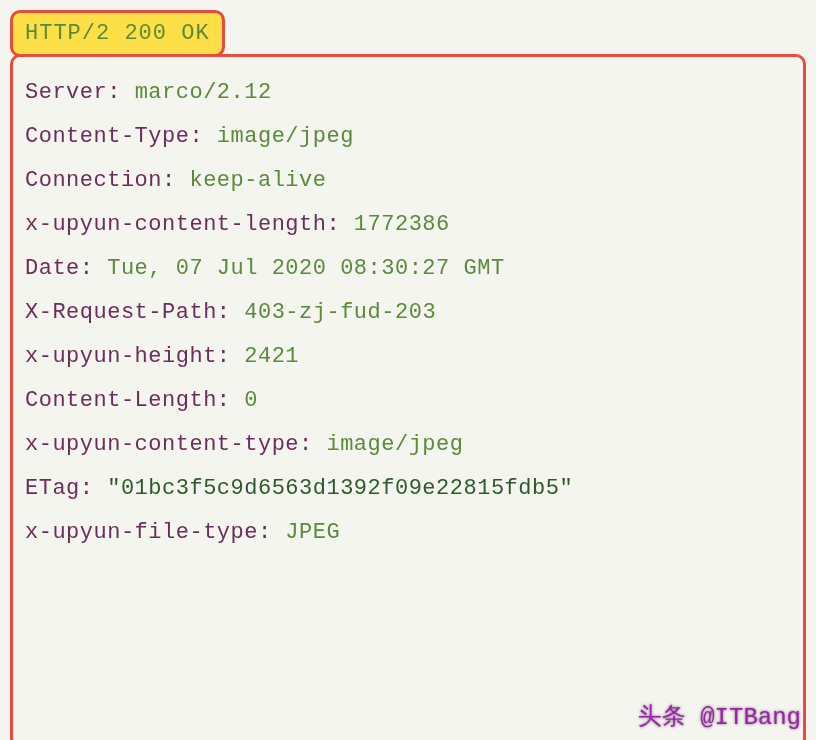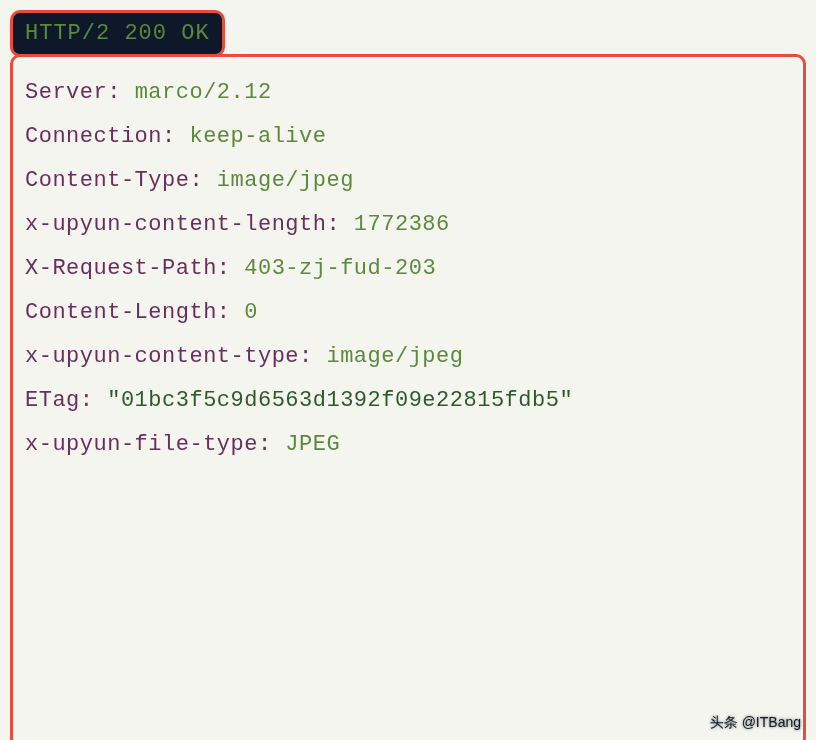--- a/index.html
+++ b/index.html
@@ -19,21 +19,21 @@
       position: relative;
     }
     .status-line-box {
       border: 3px solid #e74c3c;
       border-radius: 10px;
       padding: 8px 12px;
       display: inline-block;
       margin-bottom: -3px;
       position: relative;
       z-index: 2;
-      background: #0f172a;
+      background: #fde047;
     }
     .status-line {
       font-size: 22px;
       letter-spacing: 1px;
     }
     .protocol {
       color: #5a8a3a;
     }
     .status-code {
       color: #5a8a3a;
@@ -71,44 +71,46 @@
       height: 38px;
       margin-top: -3px;
       background: #f5f5f0;
       position: relative;
       z-index: 2;
     }
     .watermark {
       position: absolute;
       bottom: 8px;
       right: 15px;
-      color: #0f172a;
-      font-size: 14px;
-      font-family: Liberation Sans, sans-serif;
+      color: #a21caf;
+      font-size: 24px;
+      font-family: Liberation Mono, monospace;
       font-weight: 500;
       text-shadow: 0 0 3px rgba(0,0,0,0.6);
     }
   </style>
 </head>
 <body>
 
 <div class="container">
   <div class="status-line-box">
     <div class="status-line">
       <span class="protocol">HTTP/2</span>
       <span class="status-code">200</span>
       <span class="status-text">OK</span>
     </div>
   </div>
   <div class="headers-box" id="headers-container">
   <div class="header-row"><span class="header-name">Server:</span> <span class="header-value">marco/2.12</span></div>
+      <div class="header-row"><span class="header-name">Content-Type:</span> <span class="header-value">image/jpeg</span></div>
       <div class="header-row"><span class="header-name">Connection:</span> <span class="header-value">keep-alive</span></div>
-      <div class="header-row"><span class="header-name">Content-Type:</span> <span class="header-value">image/jpeg</span></div>
       <div class="header-row"><span class="header-name">x-upyun-content-length:</span> <span class="header-value">1772386</span></div>
+      <div class="header-row"><span class="header-name">Date:</span> <span class="header-value">Tue, 07 Jul 2020 08:30:27 GMT</span></div>
       <div class="header-row"><span class="header-name">X-Request-Path:</span> <span class="header-value">403-zj-fud-203</span></div>
+      <div class="header-row"><span class="header-name">x-upyun-height:</span> <span class="header-value">2421</span></div>
       <div class="header-row"><span class="header-name">Content-Length:</span> <span class="header-value">0</span></div>
       <div class="header-row"><span class="header-name">x-upyun-content-type:</span> <span class="header-value">image/jpeg</span></div>
       <div class="header-row"><span class="header-name">ETag:</span> <span class="quoted-value">"01bc3f5c9d6563d1392f09e22815fdb5"</span></div>
       <div class="header-row"><span class="header-name">x-upyun-file-type:</span> <span class="header-value">JPEG</span></div>
       <div class="header-row"> </div>
     </div>
   <div class="bottom-box"></div>
 </div>
 
 <div class="watermark">头条 @ITBang</div>

